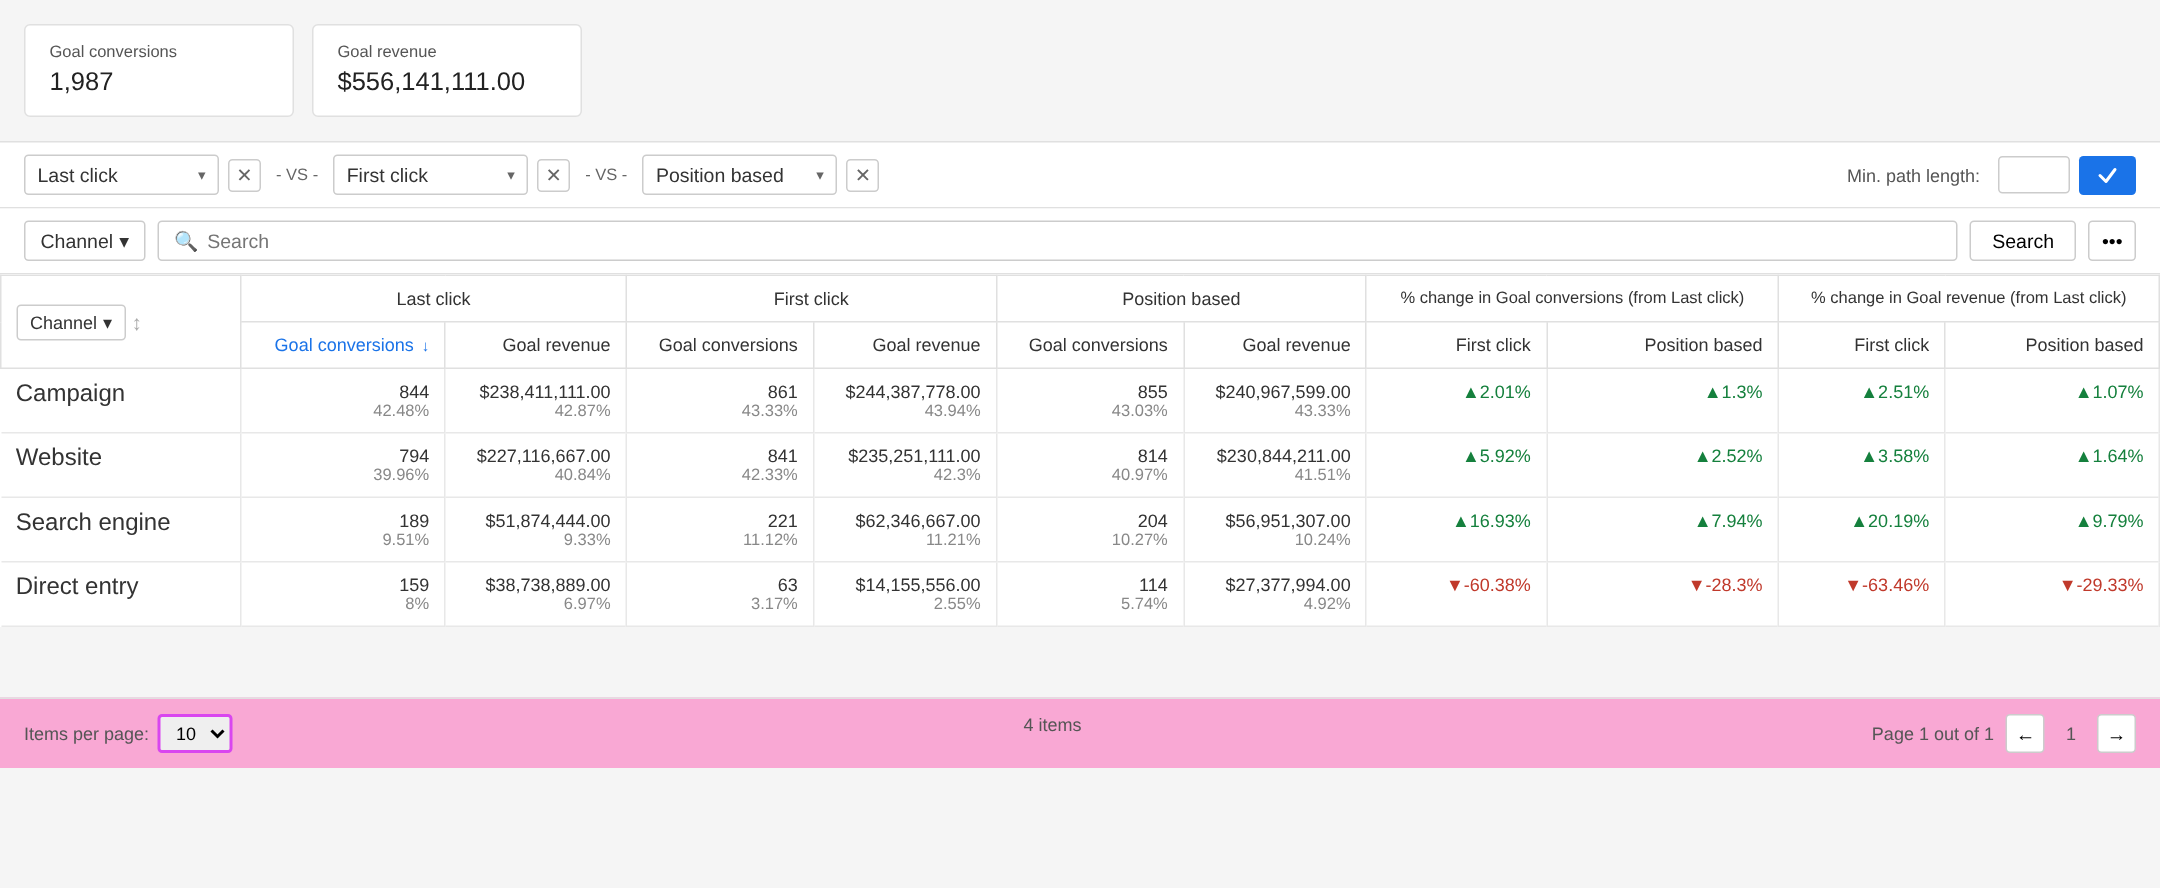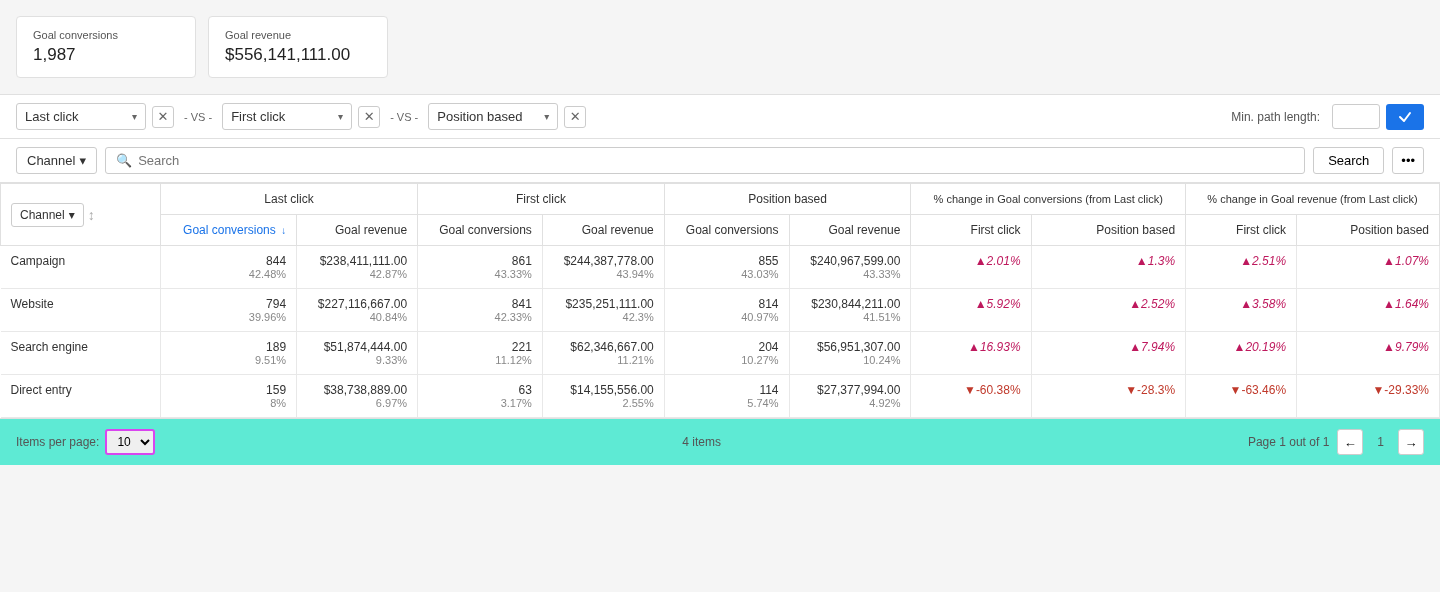--- a/index.html
+++ b/index.html
@@ -38,31 +38,31 @@
     .col-group-position { background: #fff; }
     .col-group-change1 { background: #fff; font-size: 11px; }
     .col-group-change2 { background: #fff; font-size: 11px; }
 
     .table-header-sub th { border: 1px solid #e0e0e0; padding: 8px 10px; font-weight: 400; text-align: right; font-size: 12px; color: #333; vertical-align: bottom; }
     .table-header-sub .blue-link { color: #1a73e8; cursor: pointer; text-align: right; }
     .table-header-sub .sort-arrow { font-size: 10px; color: #1a73e8; margin-left: 2px; }
 
     tbody tr { border-bottom: 1px solid #e8e8e8; }
     tbody td { padding: 8px 10px; border-right: 1px solid #e8e8e8; vertical-align: top; }
-    tbody td:first-child { color: #333; font-size: 12px; }
+    tbody td:first-child { color: #333; font-size: 16px; }
     .num-cell { text-align: right; }
     .pct { color: #888; font-size: 11px; }
-    .change-pos { color: #be185d; font-style: italic; }
+    .change-pos { color: #15803d; }
     .change-neg { color: #c0392b; }
 
     .left-header-col { width: 160px; min-width: 160px; }
     .channel-header-cell { background: #fff; border: 1px solid #e0e0e0; vertical-align: middle; }
     .channel-sort-row { display: flex; align-items: center; gap: 4px; }
 
-    .footer-bar { display: flex; align-items: center; padding: 10px 16px; background: #5eead4; border-top: 1px solid #e0e0e0; gap: 12px; font-size: 12px; color: #555; }
+    .footer-bar { display: flex; align-items: flex-start; padding: 10px 16px; background: #f9a8d4; border-top: 1px solid #e0e0e0; gap: 12px; font-size: 12px; color: #555; margin-top: 47px; }
     .items-per-page { display: flex; align-items: center; gap: 6px; }
     .per-page-select { border: 2px solid #d946ef; border-radius: 3px; padding: 3px 6px; font-size: 12px; cursor: pointer; }
     .footer-center { flex: 1; text-align: center; color: #555; }
     .footer-right { display: flex; align-items: center; gap: 8px; }
     .page-info { font-size: 12px; }
     .page-nav-btn { border: 1px solid #ccc; background: #fff; border-radius: 3px; width: 26px; height: 26px; display: flex; align-items: center; justify-content: center; cursor: pointer; font-size: 13px; }
     .page-number { font-size: 12px; padding: 0 6px; }
   </style>
 </head>
 <body>

